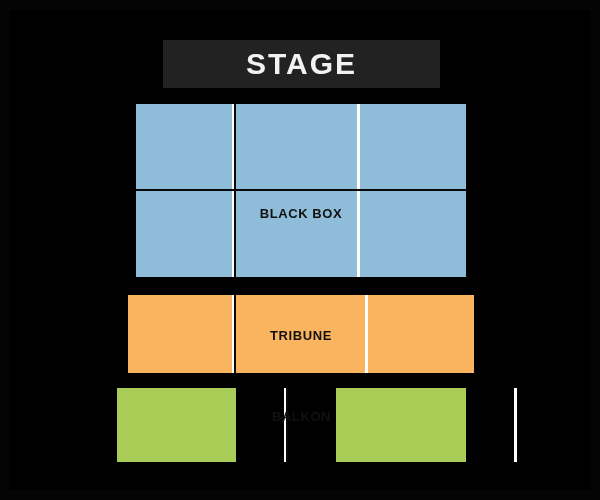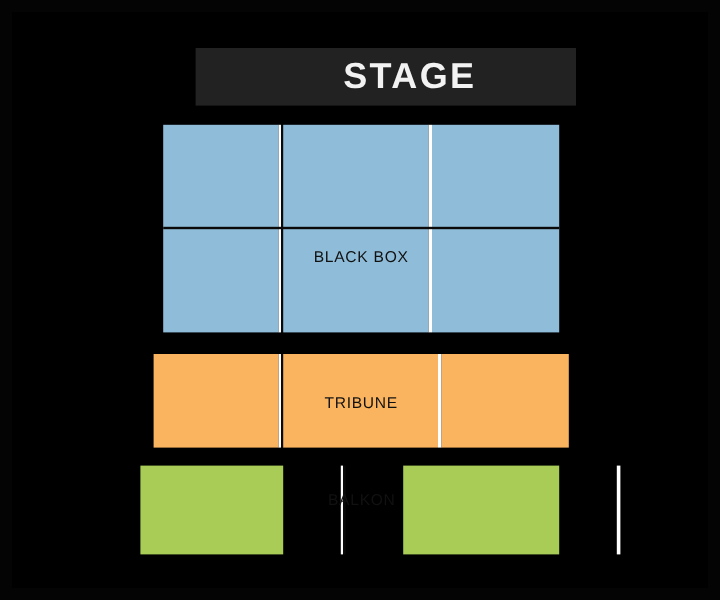--- a/index.html
+++ b/index.html
@@ -39,21 +39,20 @@
   .stage {
     position: absolute;
     left: 163px;
     top: 40px;
     width: 277px;
     height: 48px;
     background: #222222;
     display: flex;
     align-items: center;
     justify-content: center;
-    padding-left: 40px;
   }
   .stage-label {
     color: #f2f2f2;
     font-size: 30px;
     font-weight: bold;
     letter-spacing: 2px;
     font-family: "Liberation Sans", sans-serif;
     white-space: nowrap;
   }
 
@@ -94,21 +93,21 @@
   }
 
   
   .section-label {
     position: absolute;
     left: 0;
     width: 100%;
     text-align: center;
     color: #111111;
     font-size: 13px;
-    font-weight: normal;
+    font-weight: bold;
     letter-spacing: 0.6px;
     font-family: "Liberation Sans", sans-serif;
     white-space: nowrap;
     pointer-events: none;
   }
 
   
   #block-blackbox {
     left: 136px;
     top: 104px;

